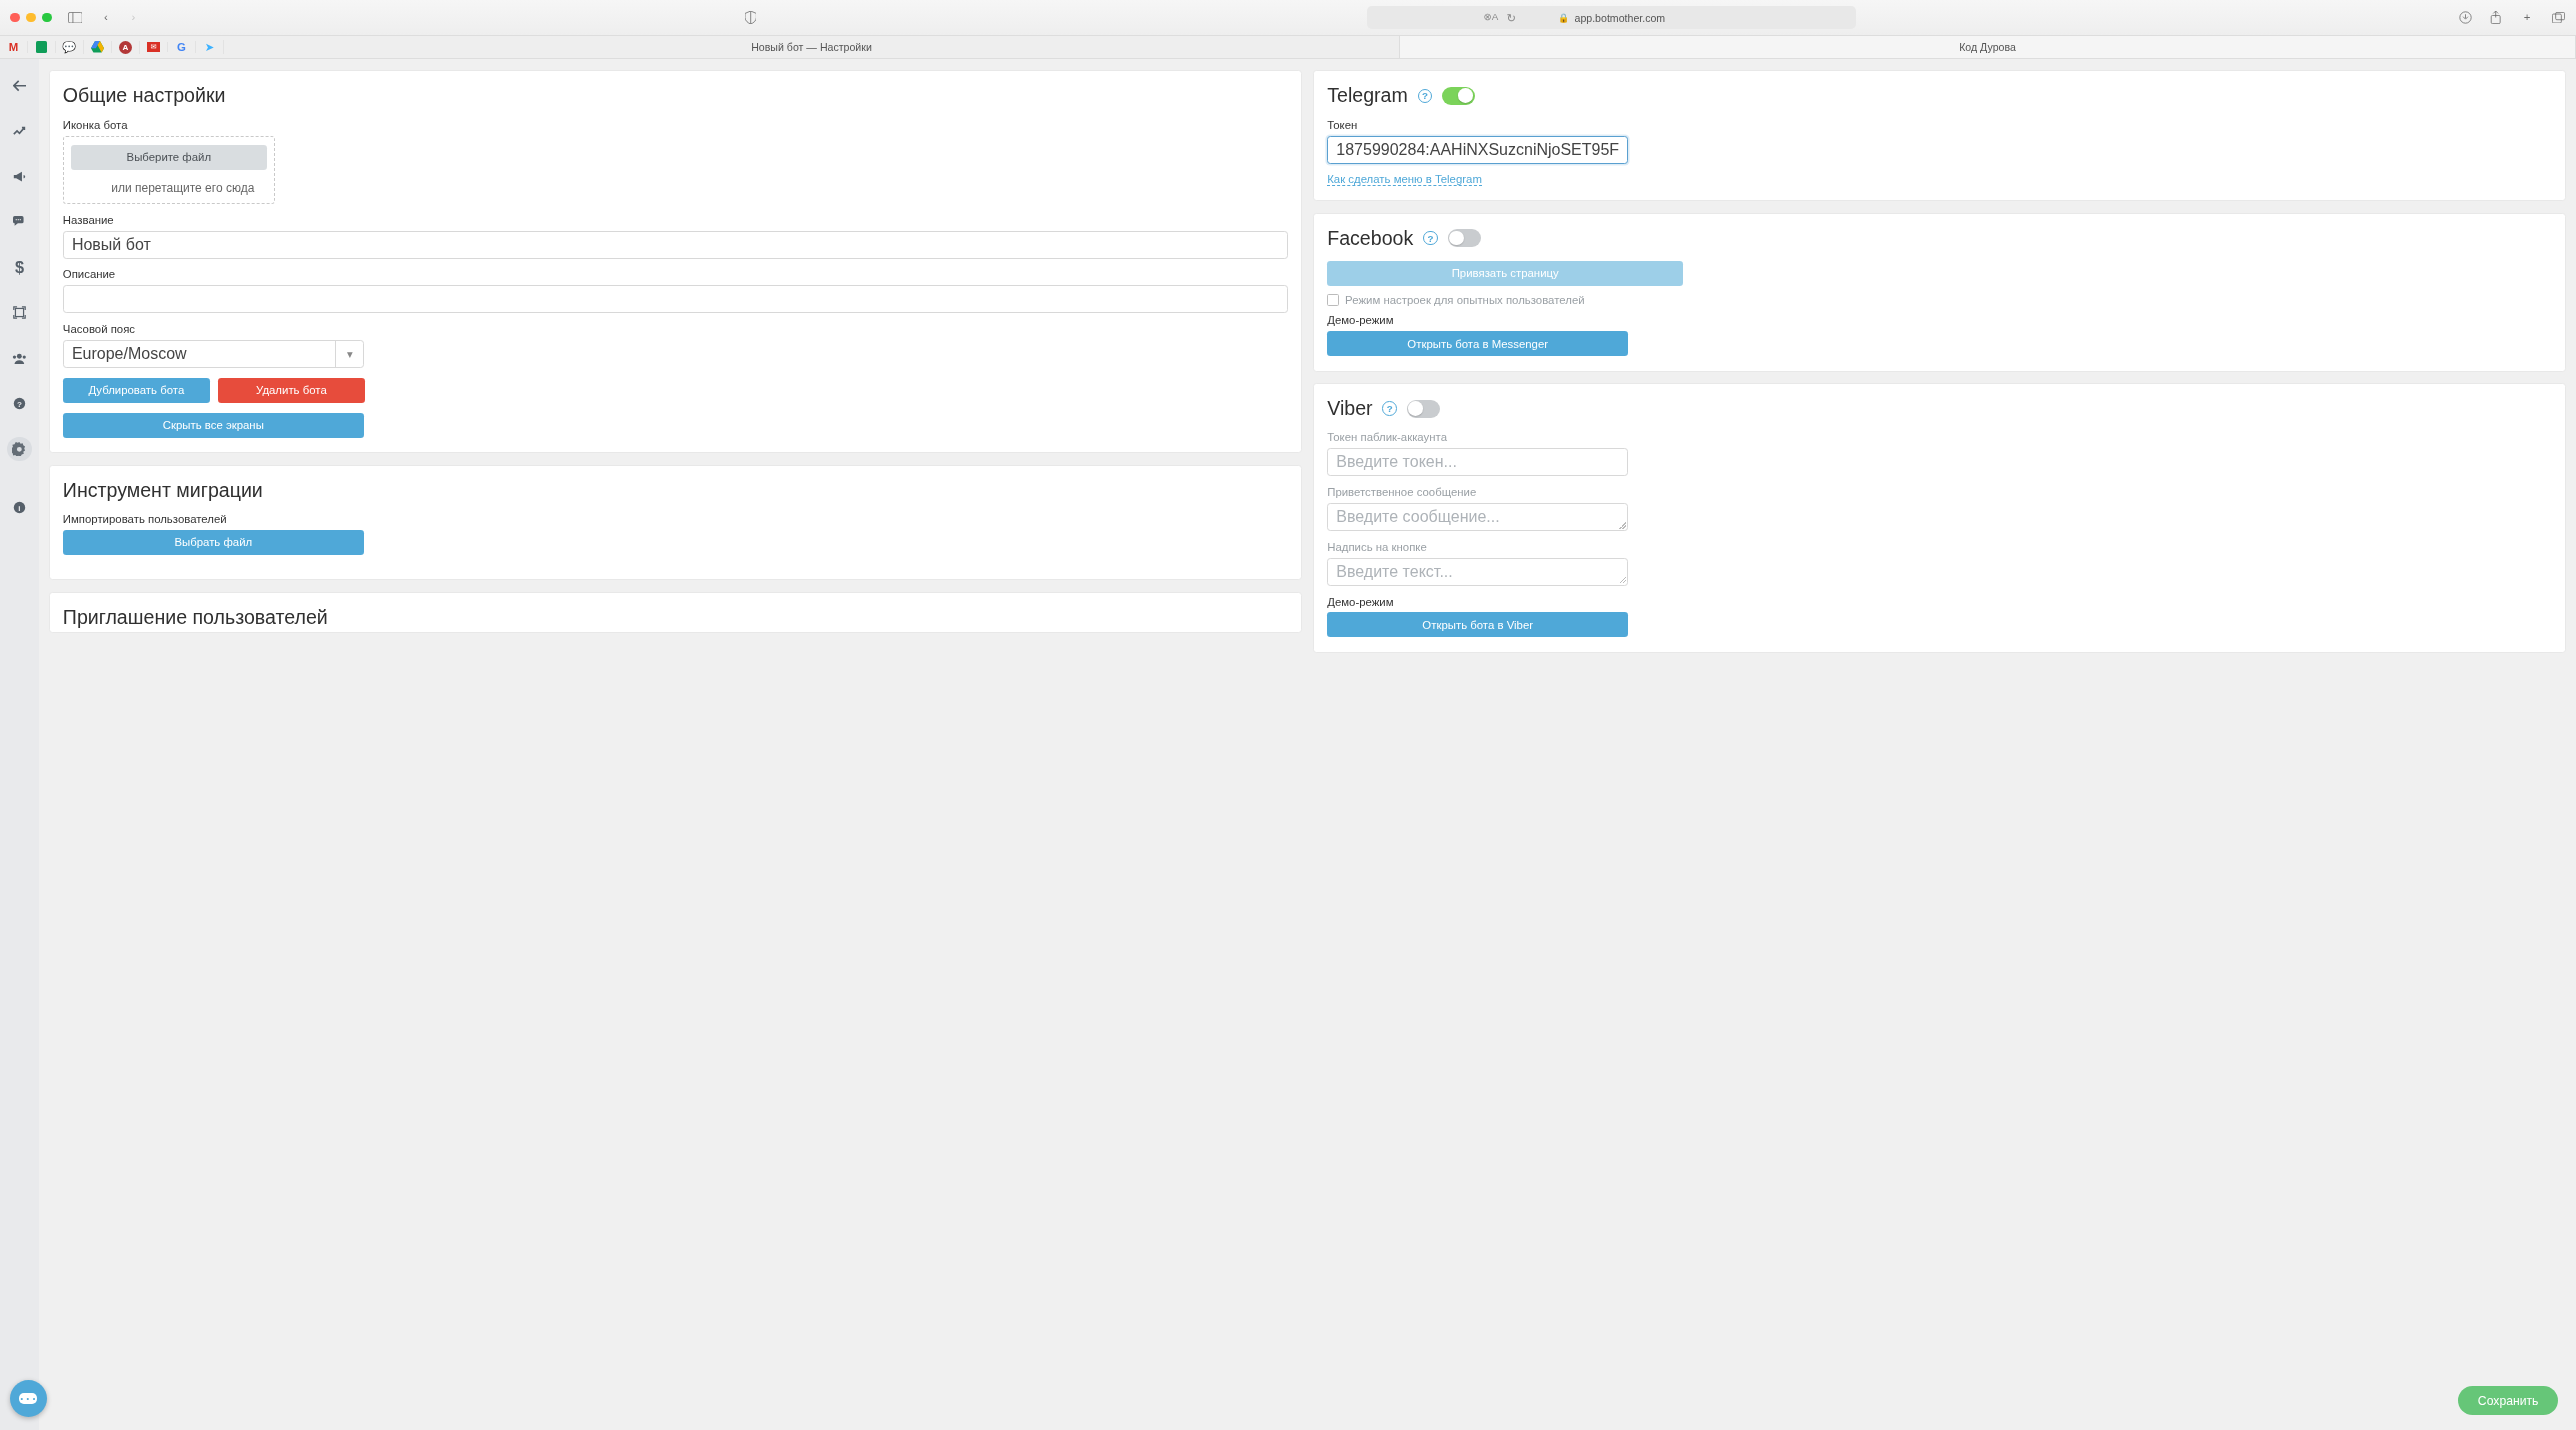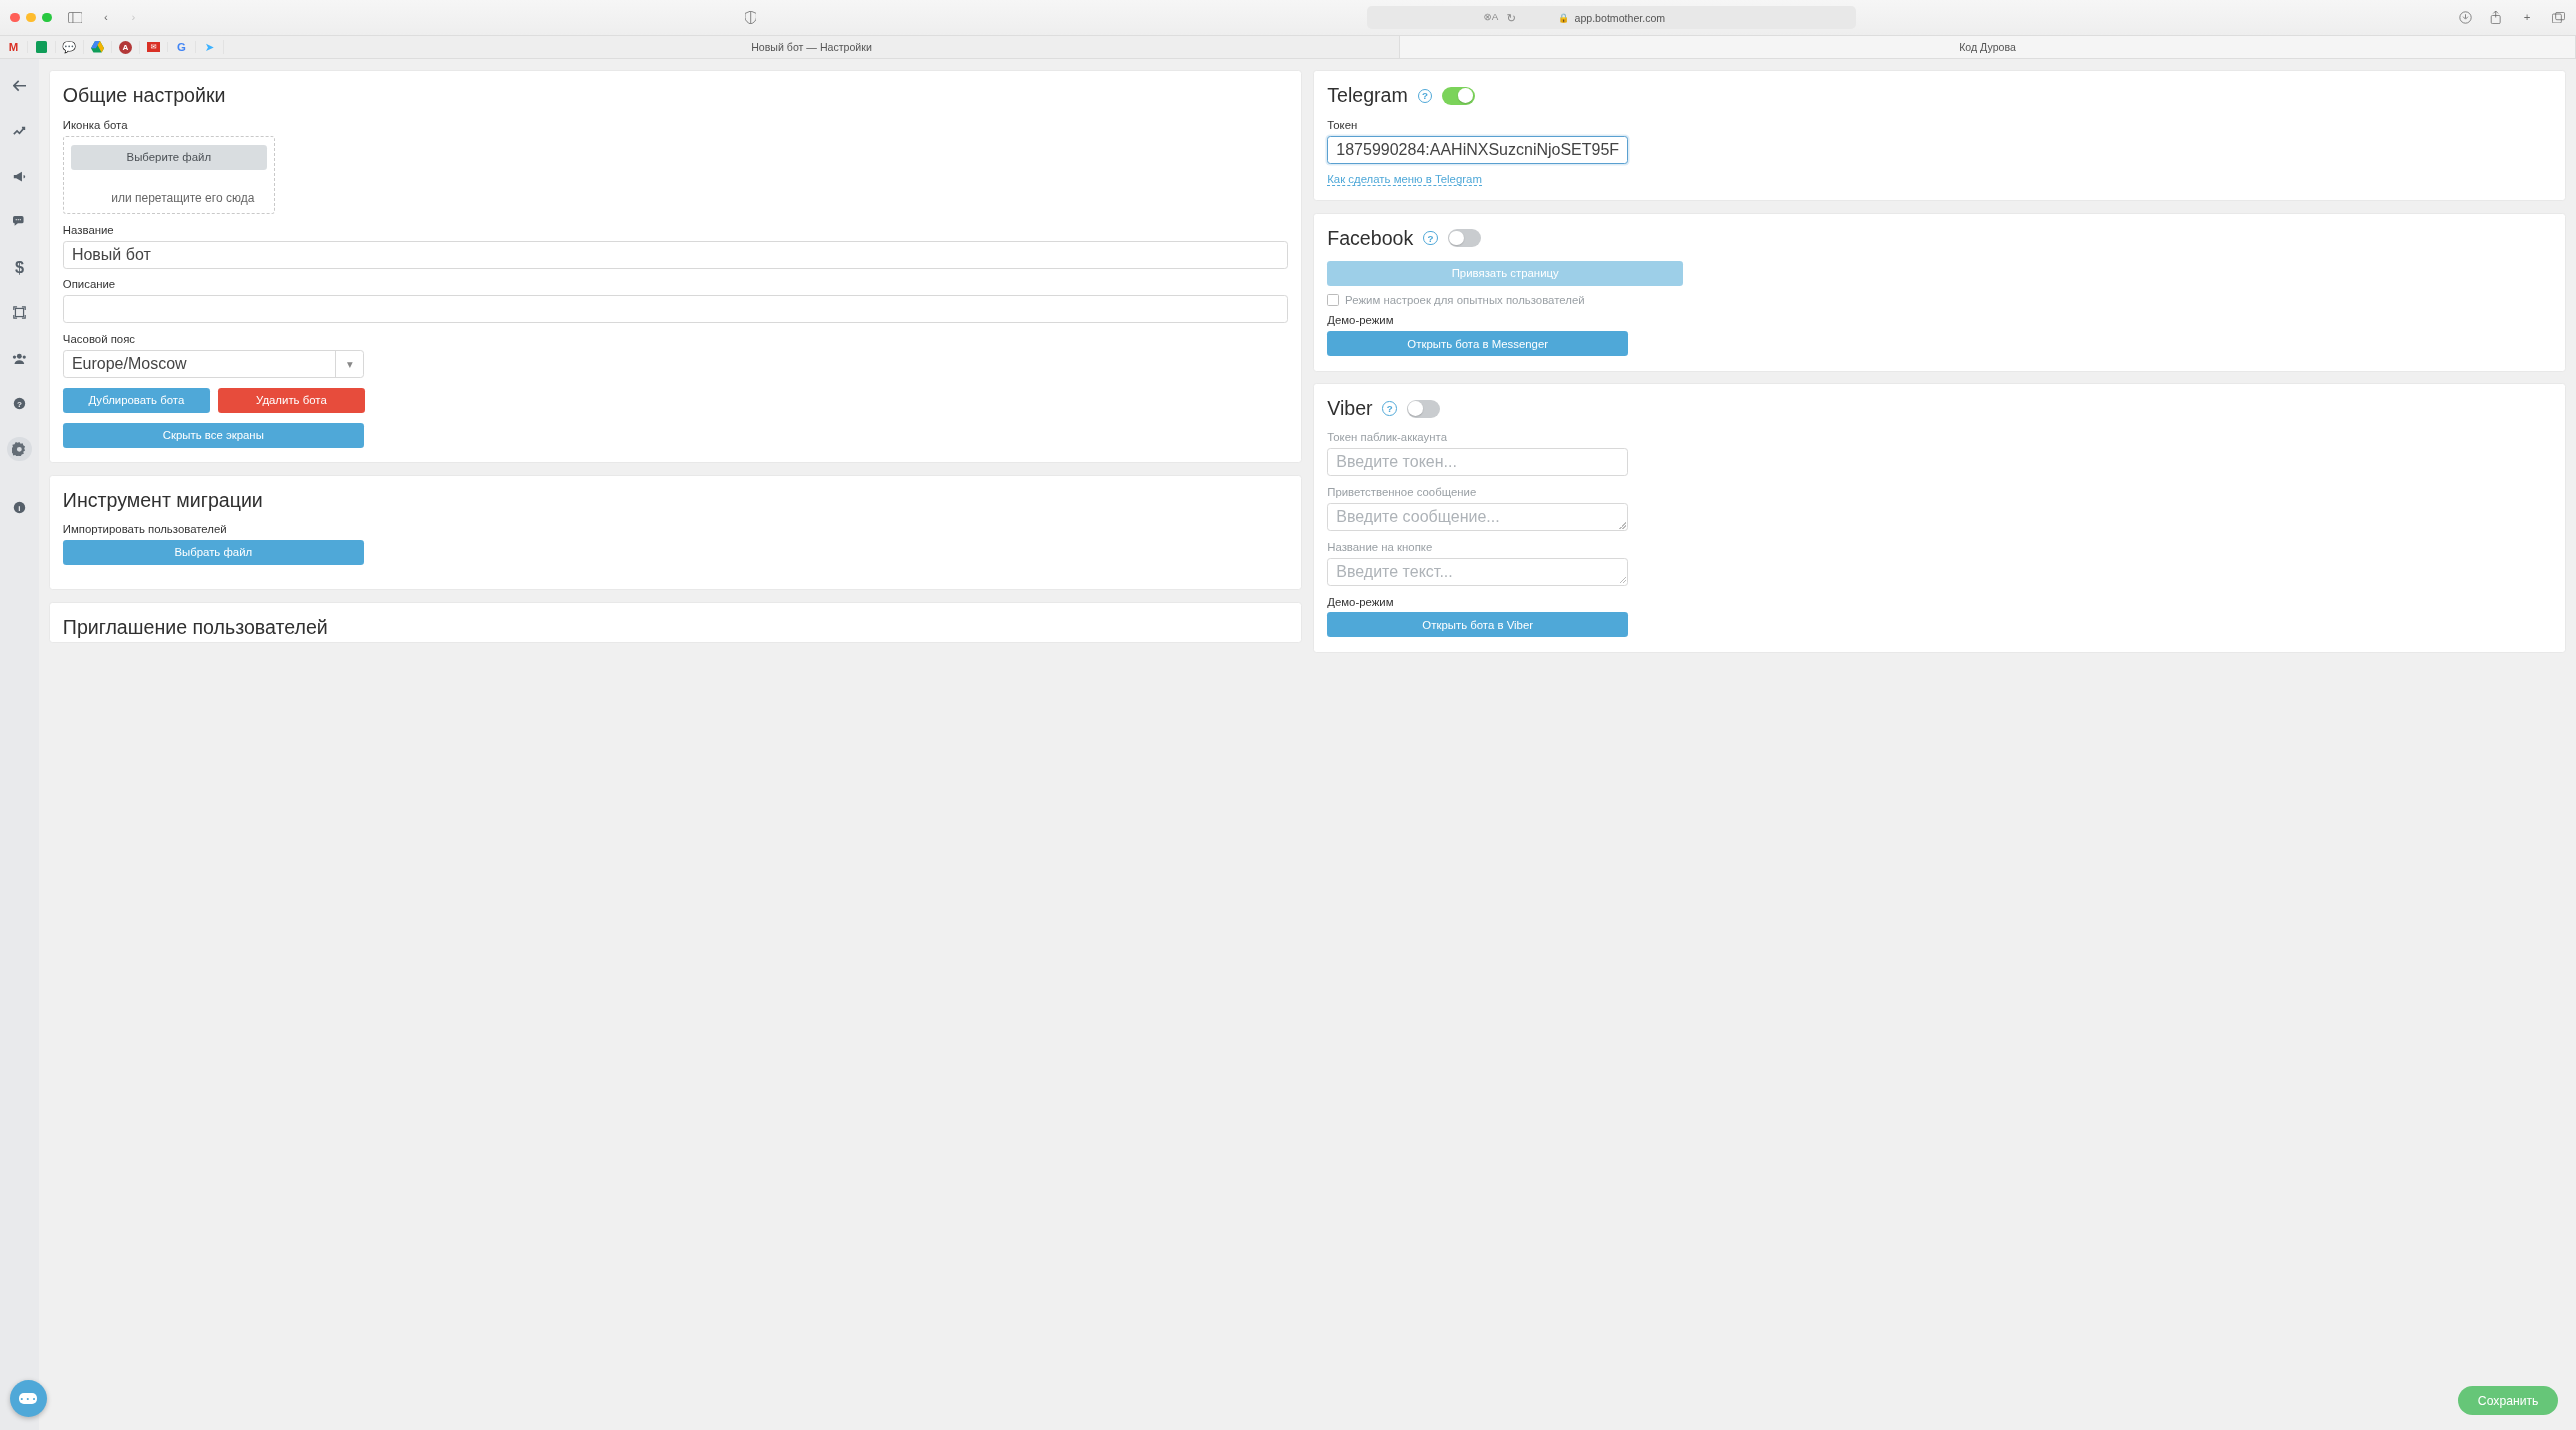--- a/index.html
+++ b/index.html
@@ -37,21 +37,21 @@
 
 .content { flex: 1; overflow-y: auto; padding: 11.4px 9.8px 65px; display: flex; gap: 11.4px; align-items: flex-start; }
 .col { flex: 1; display: flex; flex-direction: column; gap: 11.4px; }
 
 .card { background: #fff; border: 0.8px solid #e8e8e8; border-radius: 3.3px; padding: 13px 13px 14.7px; }
 .card h2 { font-size: 19.6px; font-weight: 400; color: #303030; margin-bottom: 11.4px; display: flex; align-items: center; gap: 9.8px; }
 
 .label { font-size: 11.4px; color: #333; margin-bottom: 4.9px; display: block; }
 .label.muted { color: #9aa0a5; }
 
-.dropzone { border: 0.8px dashed #c9c9c9; border-radius: 3.3px; padding: 8.1px; display: flex; flex-direction: column; align-items: center; gap: 21px; width: 212px; }
+.dropzone { border: 0.8px dashed #c9c9c9; border-radius: 3.3px; padding: 8.1px; display: flex; flex-direction: column; align-items: center; gap: 11px; width: 212px; }
 .btn { display: inline-flex; align-items: center; justify-content: center; height: 25px; padding: 0 14.7px; border-radius: 3.3px; color: #fff; font-size: 11.4px; border: none; cursor: pointer; }
 .btn-gray { background: #d9dde0; color: #4b5055; }
 .btn-blue { background: #4fa8d8; }
 .btn-blue-light { background: #9dcfe8; }
 .btn-red { background: #e74c3c; }
 .btn-green { background: #66c678; border-radius: 14.7px; height: 29px; padding: 0 19.6px; font-size: 12.2px; }
 .dz-hint { font-size: 12px; color: #666; padding-left: 28px; }
 
 .field { width: 100%; height: 28px; border: 0.8px solid #d8d8d8; border-radius: 3.3px; padding: 0 8.1px; font-size: 16px; color: #444; background: #fff; }
 .field.focused { border-color: #5aa0d0; box-shadow: 0 0 0 1.6px rgba(90,160,208,.2); }
@@ -345,21 +345,21 @@
           <span class="label muted">Токен паблик-аккаунта</span>
           <input class="field" style="width: 301px;" type="text" placeholder="Введите токен...">
         </div>
         <div class="group">
           <span class="label muted">Приветственное сообщение</span>
           <div class="textarea-handle" style="width:301px">
             <input class="field" type="text" placeholder="Введите сообщение..." style="">
           </div>
         </div>
         <div class="group">
-          <span class="label muted">Название на кнопке</span>
+          <span class="label muted">Надпись на кнопке</span>
           <div class="textarea-handle" style="width:301px">
             <input class="field" type="text" placeholder="Введите текст..." style="">
           </div>
         </div>
         <div class="group" style="margin-bottom:0">
           <span class="label">Демо-режим</span>
           <button class="btn btn-blue" style="width:301px">Открыть бота в Viber</button>
         </div>
       </div>
     </div>

